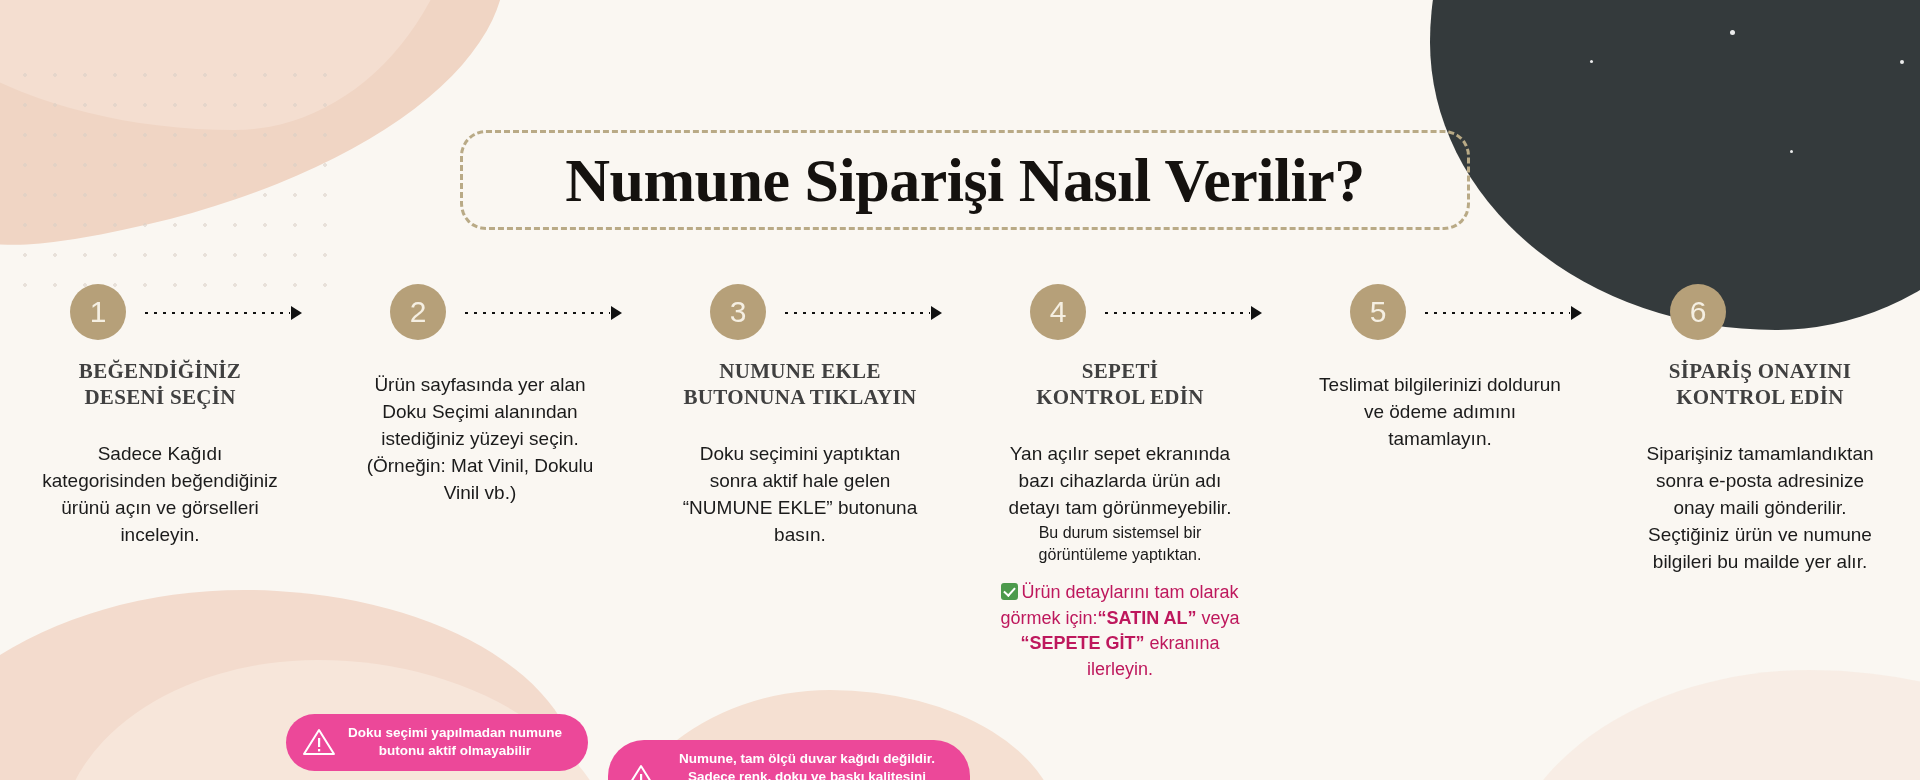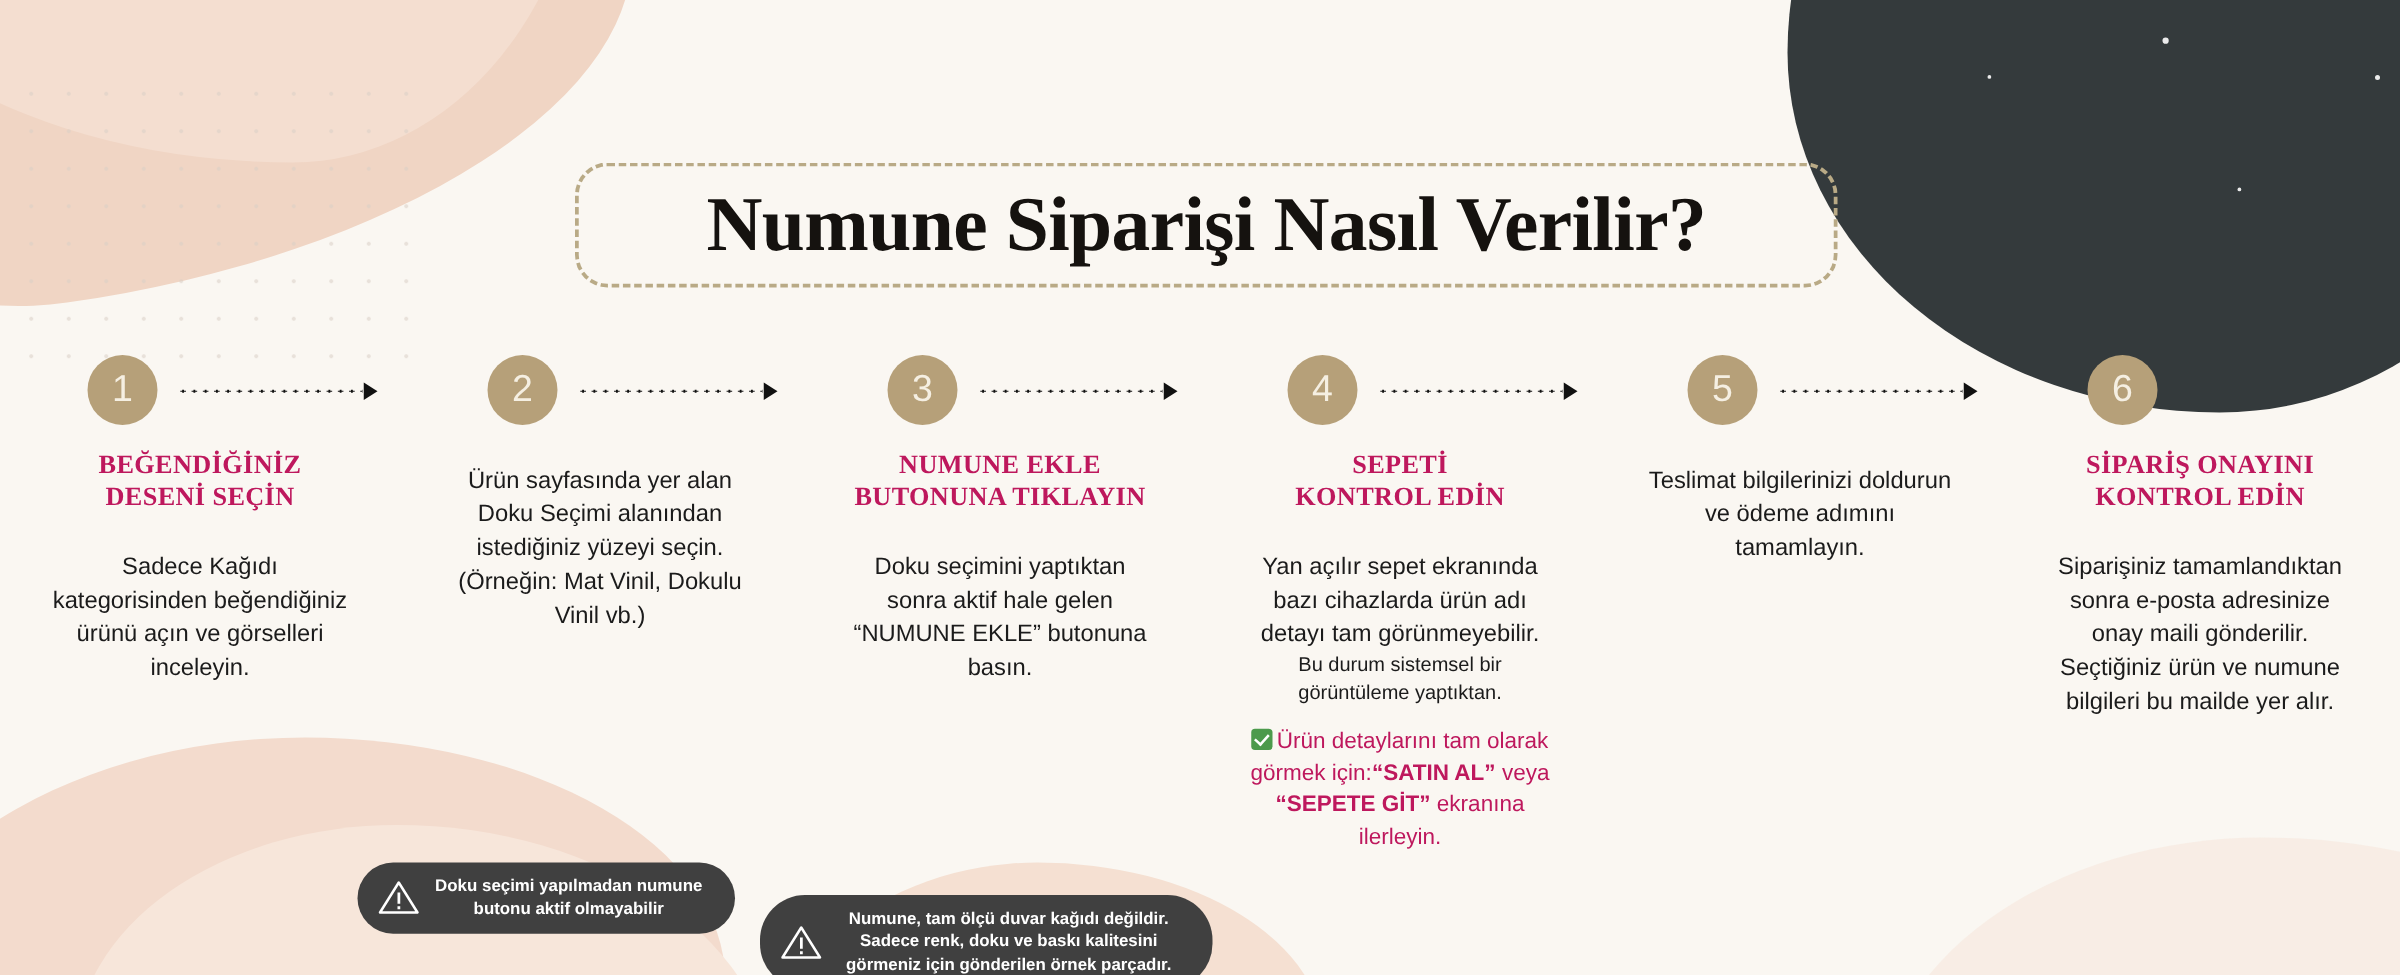--- a/index.html
+++ b/index.html
@@ -165,21 +165,21 @@
     border-left: 11px solid #111;
     margin-left: 1px;
   }
 
   .step-title {
     margin-top: 16px;
     font-family: "Liberation Serif", serif;
     font-weight: bold;
     font-size: 21px;
     line-height: 1.26;
-    color: #be185d;
+    color: #404040;
     text-align: center;
     letter-spacing: .3px;
     width: 300px;
   }
 
   .step-body {
     margin-top: 30px;
     width: 250px;
     text-align: center;
     font-family: "Liberation Sans", sans-serif;
@@ -218,30 +218,31 @@
     width: 5px; height: 9px;
     border: solid #fff;
     border-width: 0 2px 2px 0;
     transform: rotate(42deg);
   }
 
   
   .warn {
     position: absolute;
     border-radius: 36px;
-    background: #404040;
+    background: #ec4899;
     color: #ffffff;
     display: flex;
     align-items: center;
     padding: 10px 22px 10px 16px;
     font-family: "Liberation Sans", sans-serif;
     font-weight: bold;
     font-size: 13.5px;
     line-height: 1.36;
     text-align: center;
+    margin-top: 24px;
   }
   .warn .tri {
     flex: 0 0 auto;
     width: 34px; height: 30px;
     margin-right: 8px;
     position: relative;
   }
   .warn .tri svg { display: block; }
   .warn-1 { left: 286px; top: 690px; width: 302px; }
   .warn-2 { left: 608px; top: 716px; width: 362px; }

